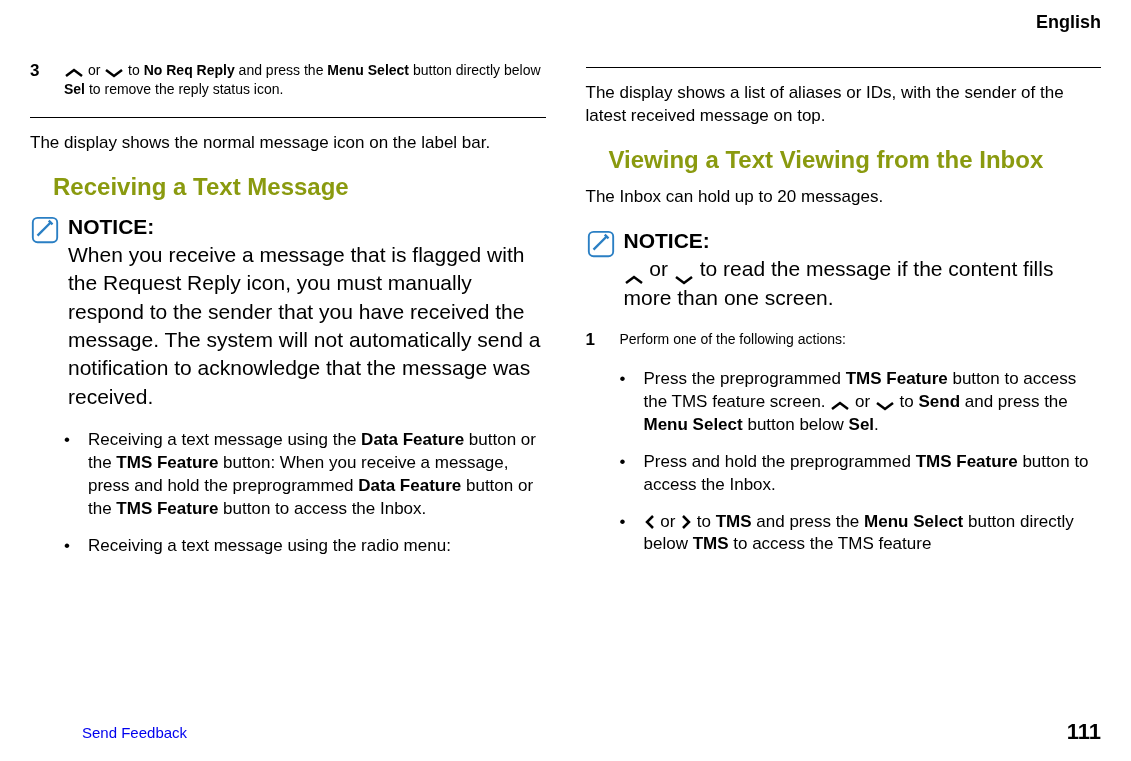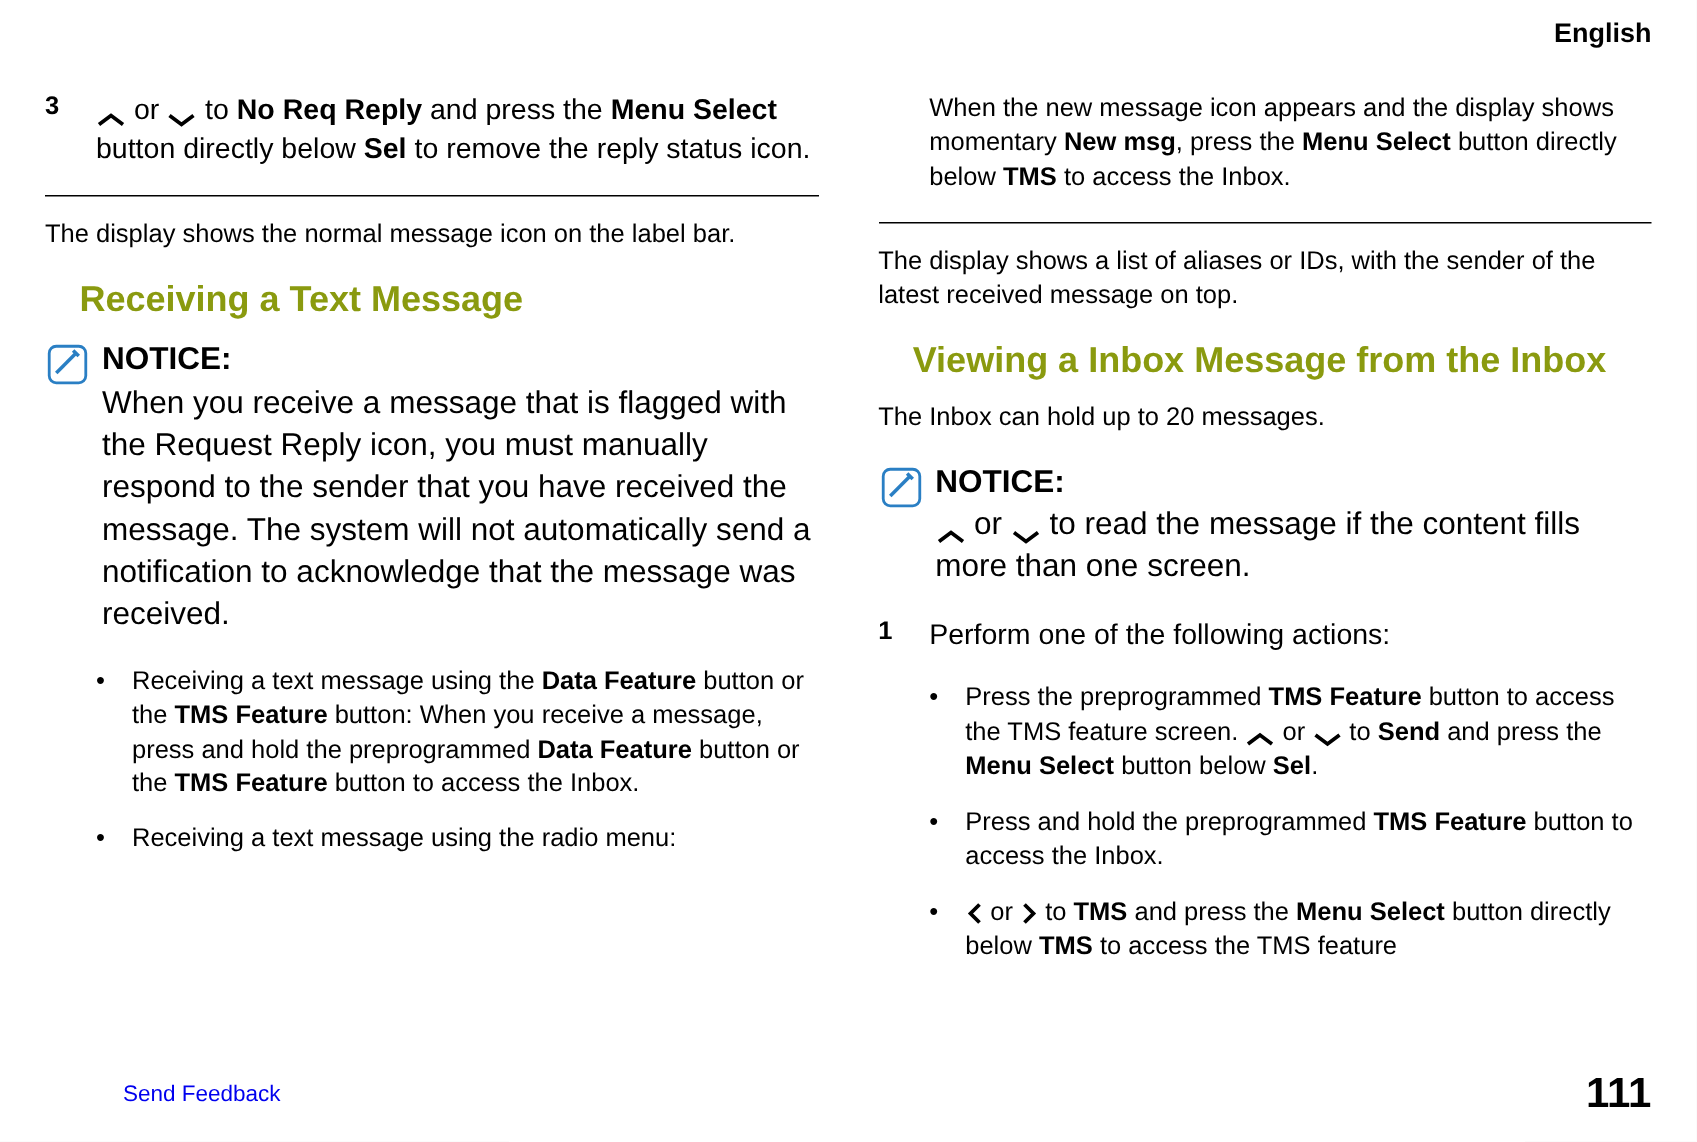--- a/index.html
+++ b/index.html
@@ -40,21 +40,21 @@
       display: flex;
       margin-bottom: 18px;
     }
     .step-num {
       font-weight: bold;
       font-size: 17px;
       width: 34px;
       flex-shrink: 0;
     }
     .step-body {
-      font-size: 19px;
+      font-size: 14px;
       line-height: 1.35;
     }
     .para {
       font-size: 17px;
       line-height: 1.35;
       margin-bottom: 18px;
     }
     .heading {
       color: #8a9a0f;
       font-size: 24px;
@@ -150,21 +150,21 @@
       align-items: center;
       margin-left: 22px;
     }
     .feedback-link {
       color: #0000ee;
       font-size: 15px;
       margin-left: 30px;
     }
     .page-num {
       font-weight: bold;
-      font-size: 28px;
+      font-size: 22px;
       color: #000;
     }
     .hr-line {
       border: none;
       border-top: 1px solid #000;
       margin: 6px 0 14px 0;
     }
     .sub-indent {
       margin-left: 34px;
     }
@@ -218,29 +218,26 @@
           </div>
         </div>
         <div class="bullet-item">
           <div class="bullet-dot">•</div>
           <div class="bullet-body">Receiving a text message using the radio menu:</div>
         </div>
       </div>
     </div>
 
     <div class="col">
-      <div class="para sub-indent">
-        <span>When the new message icon appears and the display shows momentary </span><span class="special">New msg</span><span>, press the </span><b>Menu Select</b><span> button directly below </span><span class="special">TMS</span><span> to access the Inbox.</span>
-      </div>
 
       <hr class="hr-line">
 
       <div class="para">The display shows a list of aliases or IDs, with the sender of the latest received message on top.</div>
 
-      <div class="heading">Viewing a Inbox Message from the Inbox</div>
+      <div class="heading">Viewing a Text Viewing from the Inbox</div>
 
       <div class="para">The Inbox can hold up to 20 messages.</div>
 
       <div class="notice-block">
         <div class="notice-icon">
           <svg viewBox="0 0 32 32">
               <rect x="3" y="3" width="26" height="26" rx="5" fill="none" stroke="#2a7fc4" stroke-width="2"></rect>
               <path d="M8 22 L22 8" stroke="#2a7fc4" stroke-width="2.5" fill="none"></path>
               <path d="M20 6 L24 10" stroke="#2a7fc4" stroke-width="2.5" fill="none"></path>
             </svg>

